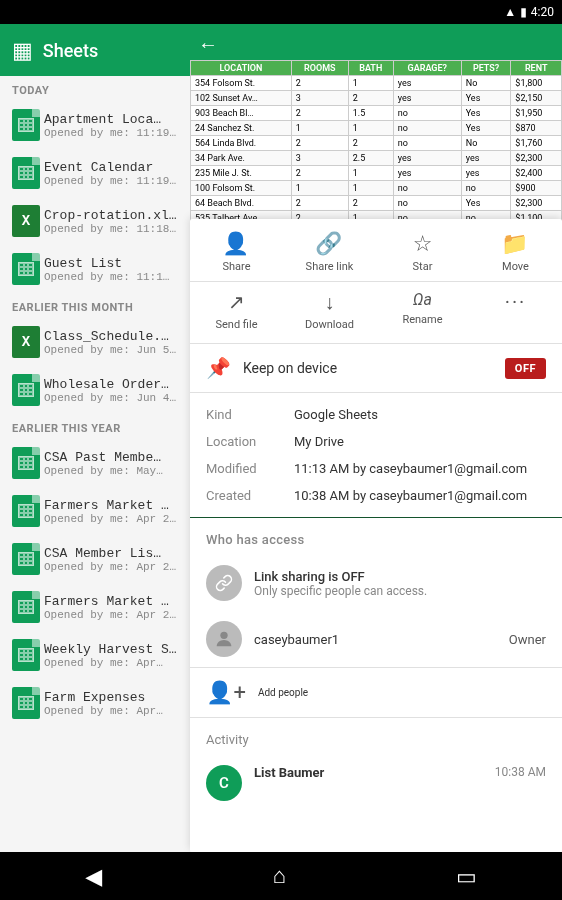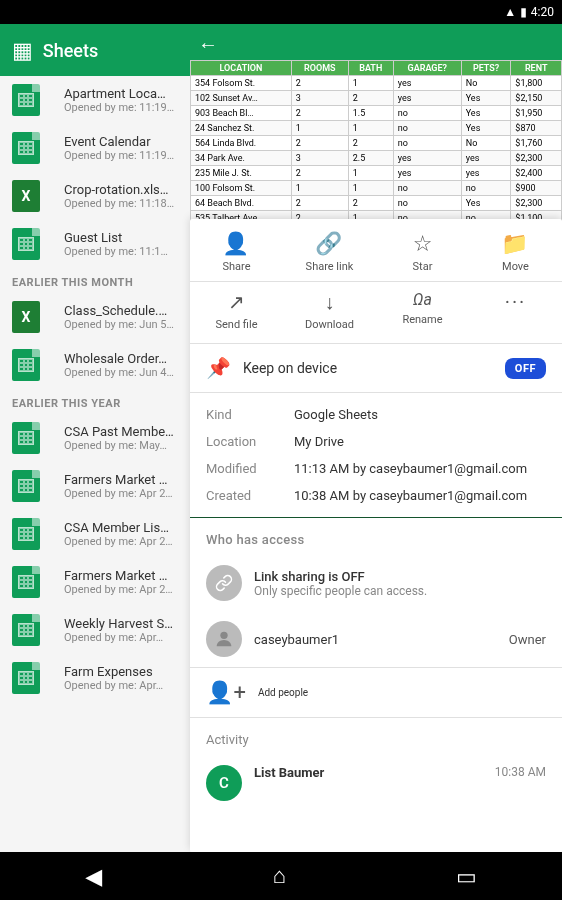--- a/index.html
+++ b/index.html
@@ -88,22 +88,23 @@
       font-size: 11px;
       color: #888;
       font-weight: 700;
       padding: 8px 12px 4px;
       letter-spacing: 0.5px;
     }
     .sidebar-item {
       display: flex;
       align-items: center;
       padding: 8px 10px;
-      gap: 22px;
+      gap: 2px;
       cursor: pointer;
+      font-family: Liberation Mono, monospace;
     }
     .sidebar-item-icon {
       width: 32px;
       height: 32px;
       display: flex;
       align-items: center;
       justify-content: center;
       flex-shrink: 0;
     }
     .sheet-icon {
@@ -275,26 +276,26 @@
     .keep-device-row {
       display: flex;
       align-items: center;
       padding: 12px 16px;
       border-bottom: 1px solid #e0e0e0;
       gap: 12px;
     }
     .pin-icon { font-size: 20px; color: #555; }
     .keep-device-label { flex: 1; font-size: 14px; color: #333; }
     .toggle-off {
-      background: #1d4ed8;
+      background: #b91c1c;
       color: #fff;
       font-size: 11px;
       font-weight: 700;
       padding: 4px 10px;
-      border-radius: 8px;
+      border-radius: 3px;
       letter-spacing: 0.5px;
     }
 
     
     .info-section {
       padding: 8px 0;
       border-bottom: 1px solid #14532d;
     }
     .info-row {
       display: flex;
@@ -424,20 +425,21 @@
 
 <div class="main-area">
 
   <div class="sidebar">
     <div class="sidebar-header">
       <span class="sidebar-header-icon">▦</span>
       <span class="sidebar-header-title">Sheets</span>
     </div>
 
     <div>
+      <div class="sidebar-section-label">TODAY</div>
 
       <div class="sidebar-item">
         <div class="sidebar-item-icon">
           <div class="sheet-icon">
               <div class="sheet-icon-inner">
                 <div></div>
                 <div></div>
                 <div></div>
                 <div></div>
                 <div></div>

